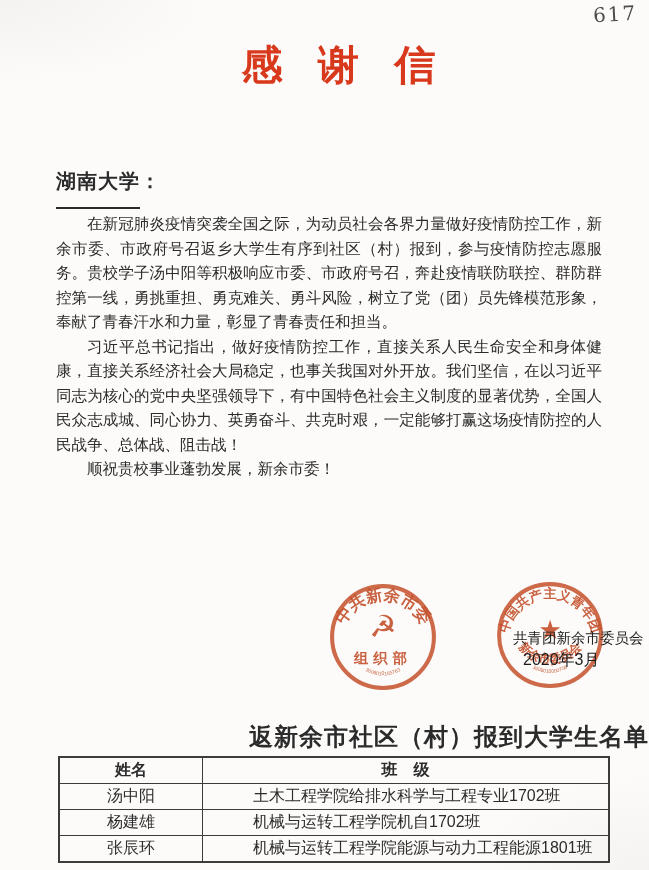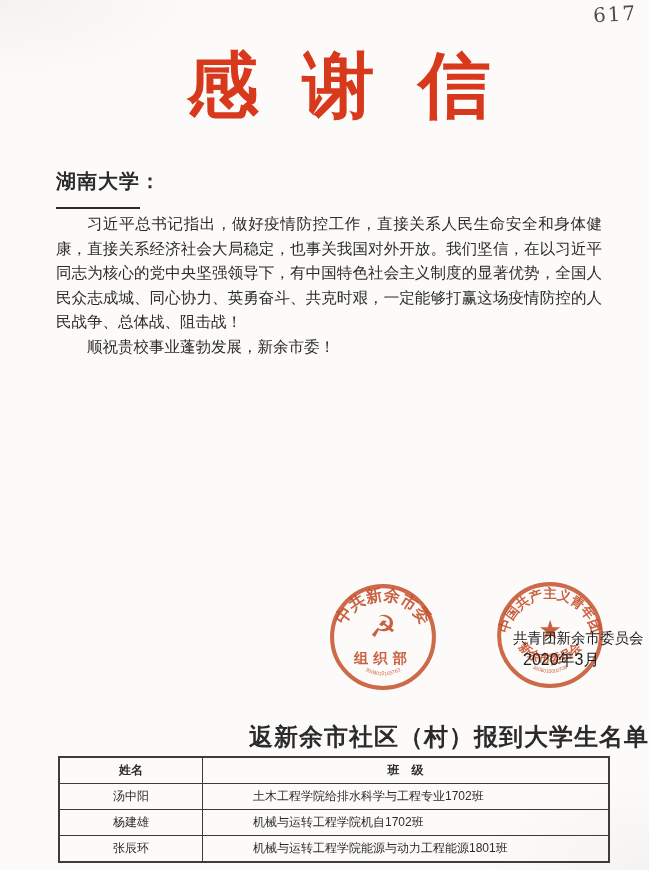--- a/index.html
+++ b/index.html
@@ -17,21 +17,21 @@
   }
   .page-number {
     position:absolute; top:2px; right:12px;
     font-family:"DejaVu Serif",serif;
     font-size:20px; color:#4d4d4d; letter-spacing:2px;
     transform:rotate(-3deg);
   }
   .title {
     position:absolute; top:38px; left:0; right:0; margin:0;
     text-align:center;
-    font-size:72px; font-weight:bold;
+    font-size:41px; font-weight:bold;
     color:#d8381b;
     letter-spacing:12px; text-indent:12px;
     white-space:nowrap;
     padding-left:28px;
   }
   .salutation {
     position:absolute; top:168px; left:56px;
     font-size:20px; font-weight:bold; letter-spacing:1px;
   }
   .sal-name { border-bottom:2px solid #2b2b2b; padding-bottom:15px; }
@@ -51,21 +51,21 @@
   .sig-date  { left:502px; top:650px; font-size:16px;margin-left:21px; }
   .roster-heading {
     position:absolute; top:721px; left:0; right:0; margin:0;
     text-align:right;
     font-size:24px; font-weight:bold; letter-spacing:1px;
   }
   table.roster {
     position:absolute; top:756px; left:58px;
     width:552px;
     border-collapse:collapse;
-    font-size:12px; color:#2b2b2b;
+    font-size:16px; color:#2b2b2b;
     border:2px solid #3c3c3c;
   }
   table.roster th, table.roster td {
     border:1px solid #3c3c3c;
     height:25px; padding:0;
   }
   .col-name { width:142px; text-align:center; }
   .col-class-header { text-align:center; font-weight:bold; }
   .col-class { text-align:left; padding-left:50px !important; }
   th { font-weight:bold; }
@@ -77,20 +77,21 @@
 
   <div class="page-number">617</div>
 
   <h1 class="title">感 谢 信</h1>
 
   <div class="salutation">
     <span class="sal-name">湖南大学</span><span>：</span>
   </div>
 
   <div class="body">
+    <p>在新冠肺炎疫情突袭全国之际，为动员社会各界力量做好疫情防控工作，新余市委、市政府号召返乡大学生有序到社区（村）报到，参与疫情防控志愿服务。贵校学子汤中阳等积极响应市委、市政府号召，奔赴疫情联防联控、群防群控第一线，勇挑重担、勇克难关、勇斗风险，树立了党（团）员先锋模范形象，奉献了青春汗水和力量，彰显了青春责任和担当。</p>
     <p>习近平总书记指出，做好疫情防控工作，直接关系人民生命安全和身体健康，直接关系经济社会大局稳定，也事关我国对外开放。我们坚信，在以习近平同志为核心的党中央坚强领导下，有中国特色社会主义制度的显著优势，全国人民众志成城、同心协力、英勇奋斗、共克时艰，一定能够打赢这场疫情防控的人民战争、总体战、阻击战！</p>
     <p>顺祝贵校事业蓬勃发展，新余市委！</p>
   </div>
 
   <svg class="stamp" style="left:327px; top:580px; width:112px; height:112px;" viewBox="0 0 110 110">
     <circle cx="55" cy="56" r="50" fill="none" stroke="#c4502c" stroke-width="4" opacity="0.85"></circle>
     <path id="lsTop" d="M 13,62 A 42,42 0 1 1 97,62" fill="none"></path>
     <text font-size="16" font-weight="bold" fill="#c4502c" opacity="0.9">
       <textPath href="#lsTop" startOffset="50%" text-anchor="middle">中共新余市委</textPath>
     </text>

